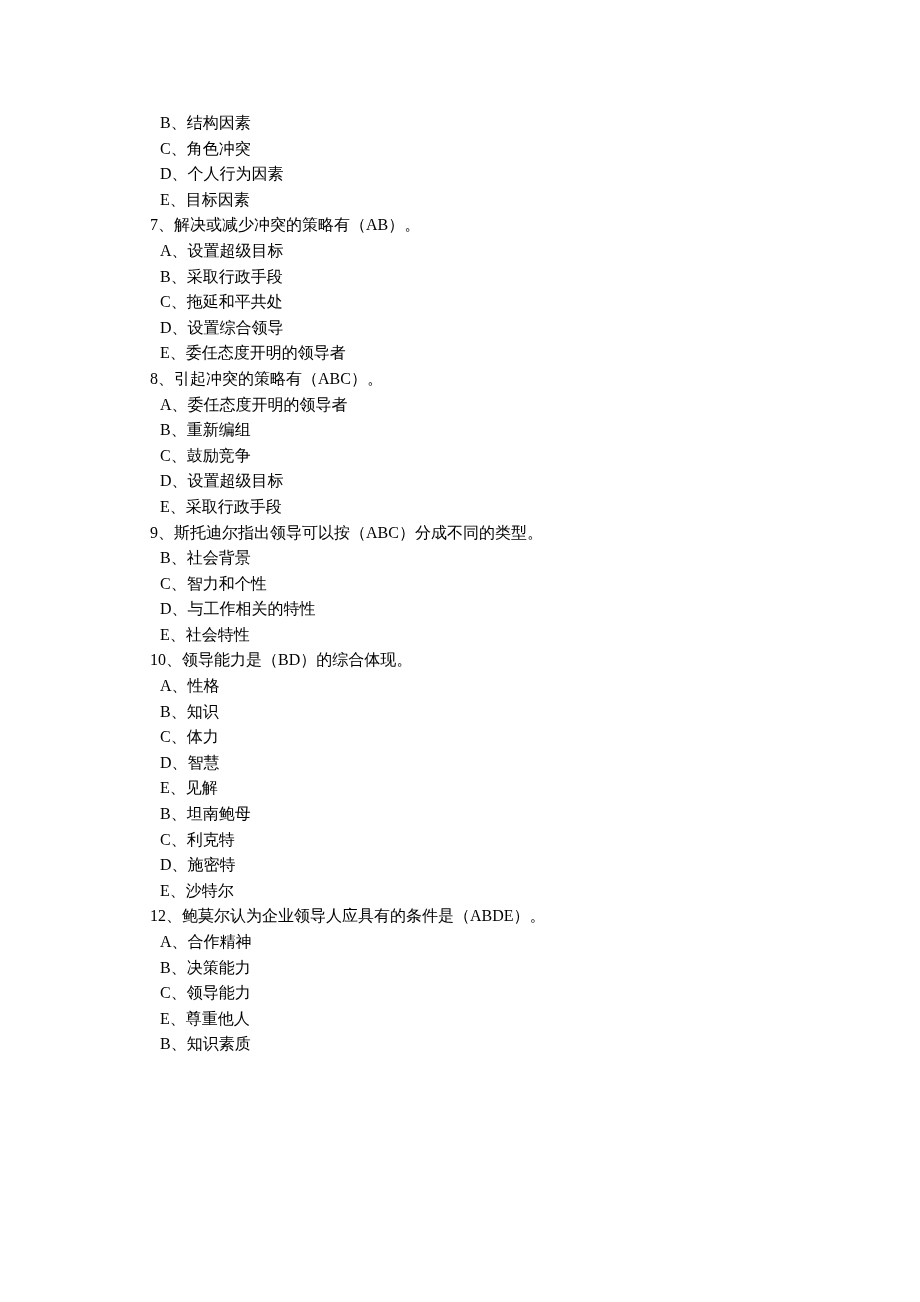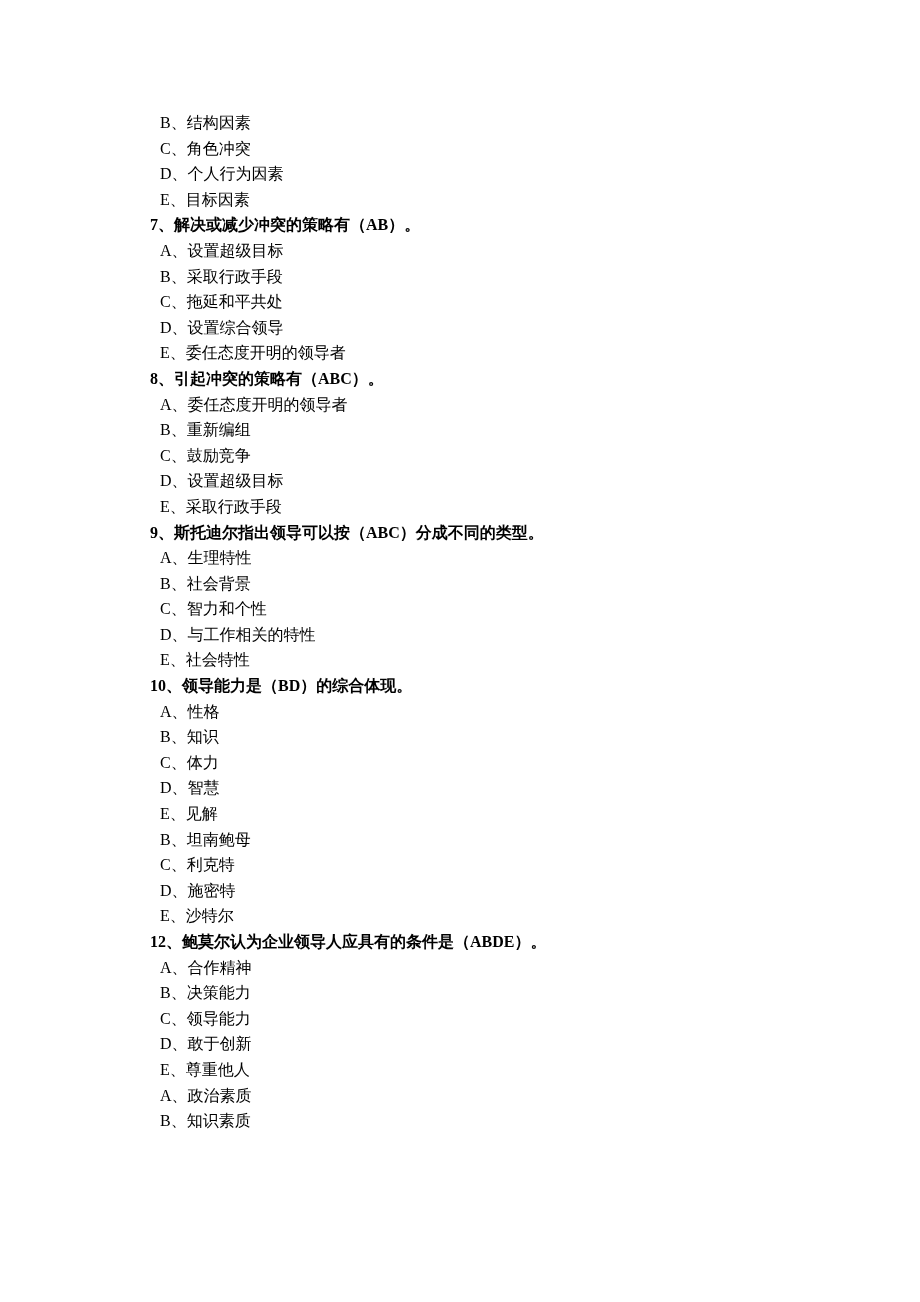--- a/index.html
+++ b/index.html
@@ -11,21 +11,20 @@
       margin: 0;
       padding: 110px 0 0 150px;
       width: 920px;
       box-sizing: border-box;
     }
     .option {
       padding-left: 10px;
     }
     .question {
       padding-left: 0;
-      font-weight: bold;
     }
   </style>
 </head>
 <body>
 
 <div>
   <div class="option">B、结构因素</div>
   <div class="option">C、角色冲突</div>
   <div class="option">D、个人行为因素</div>
   <div class="option">E、目标因素</div>
@@ -35,36 +34,33 @@
   <div class="option">C、拖延和平共处</div>
   <div class="option">D、设置综合领导</div>
   <div class="option">E、委任态度开明的领导者</div>
   <div class="question">8、引起冲突的策略有（ABC）。</div>
   <div class="option">A、委任态度开明的领导者</div>
   <div class="option">B、重新编组</div>
   <div class="option">C、鼓励竞争</div>
   <div class="option">D、设置超级目标</div>
   <div class="option">E、采取行政手段</div>
   <div class="question">9、斯托迪尔指出领导可以按（ABC）分成不同的类型。</div>
-  <div class="option">A、生理特性</div>
   <div class="option">B、社会背景</div>
   <div class="option">C、智力和个性</div>
   <div class="option">D、与工作相关的特性</div>
   <div class="option">E、社会特性</div>
   <div class="question">10、领导能力是（BD）的综合体现。</div>
   <div class="option">A、性格</div>
   <div class="option">B、知识</div>
   <div class="option">C、体力</div>
   <div class="option">D、智慧</div>
   <div class="option">E、见解</div>
   <div class="option">B、坦南鲍母</div>
   <div class="option">C、利克特</div>
   <div class="option">D、施密特</div>
   <div class="option">E、沙特尔</div>
   <div class="question">12、鲍莫尔认为企业领导人应具有的条件是（ABDE）。</div>
   <div class="option">A、合作精神</div>
   <div class="option">B、决策能力</div>
   <div class="option">C、领导能力</div>
-  <div class="option">D、敢于创新</div>
   <div class="option">E、尊重他人</div>
-  <div class="option">A、政治素质</div>
   <div class="option">B、知识素质</div>
 </div>
 
 </body></html>

